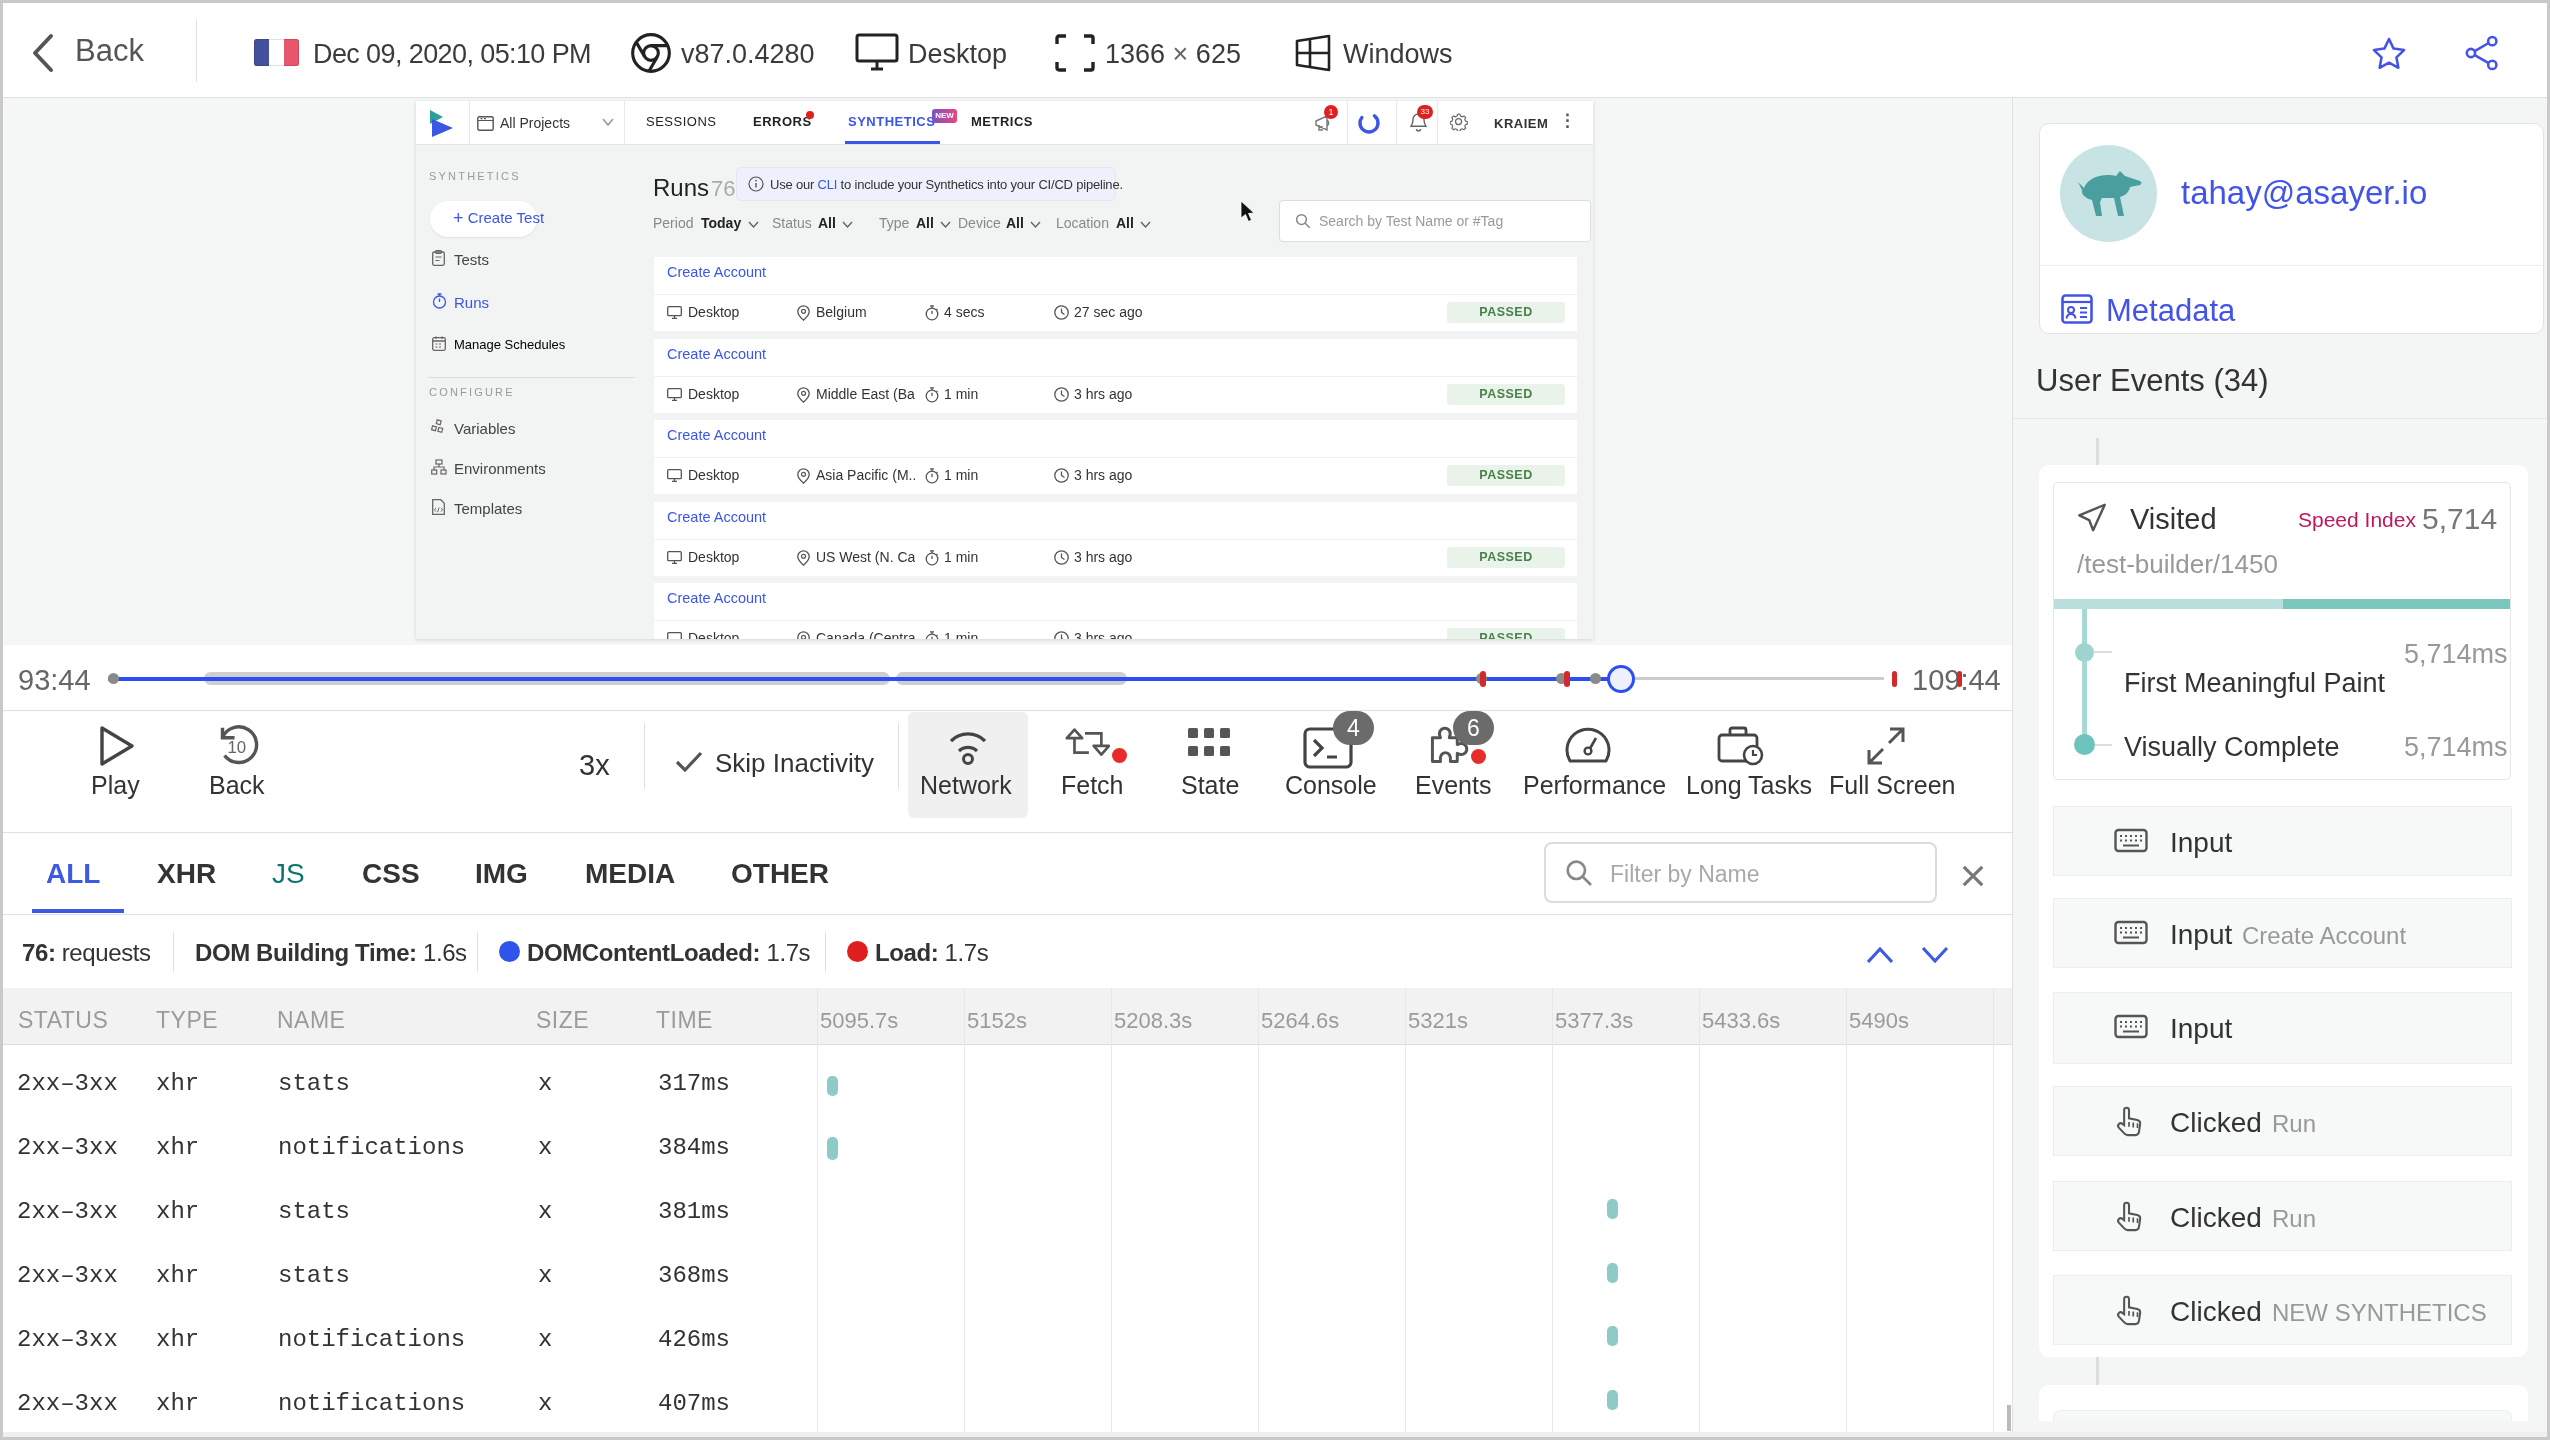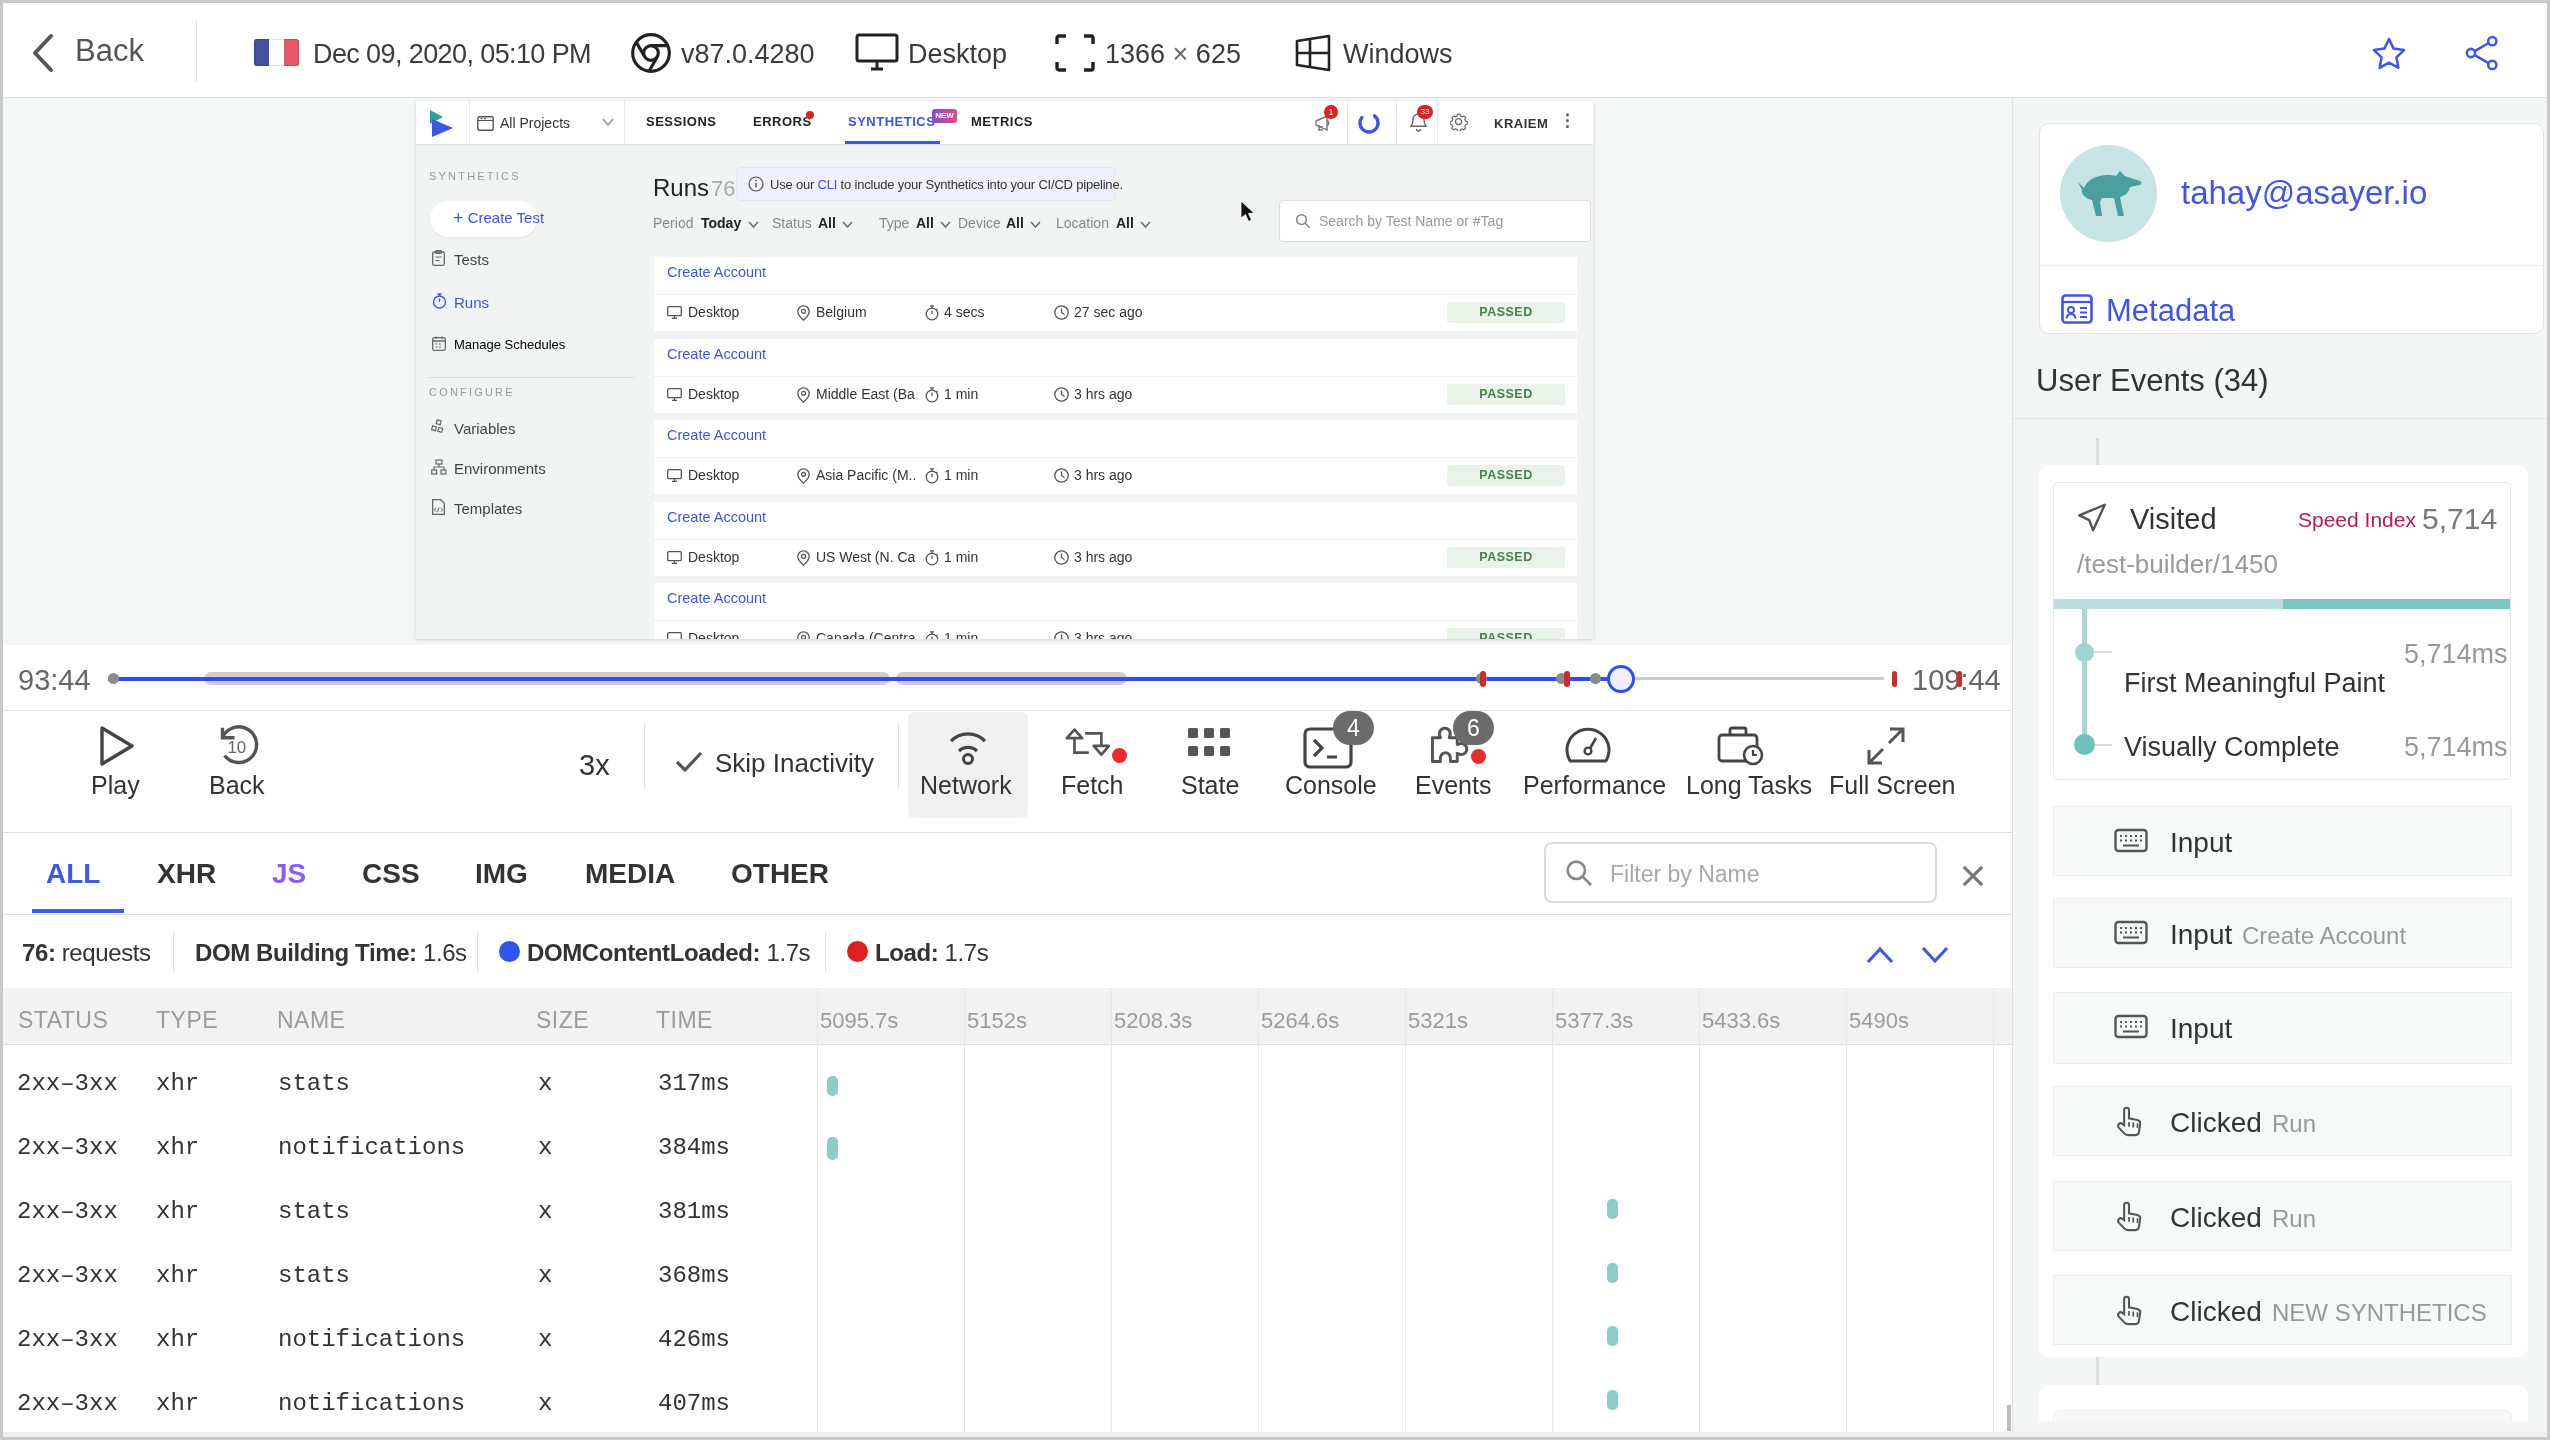--- a/index.html
+++ b/index.html
@@ -94,21 +94,21 @@
  <div class="dv" style="left:53px;top:0;width:1px;height:43px;background:#e8e8e8"></div>
  <svg class="ic" style="left:61px;top:15px" width="17" height="15" viewBox="0 0 17 15">
       <rect x="0.8" y="0.8" width="15.4" height="13.4" rx="1.5" fill="none" stroke="#555" stroke-width="1.4"></rect>
       <path d="M1 4.5 H16 M3.5 2.6 h2 M7 2.6 h2" stroke="#555" stroke-width="1.2"></path>
     </svg>
  <div class="txt" style="left:84px;top:14px;font-size:14px;color:#333">All Projects</div>
  <svg class="ic" style="left:186px;top:17px" width="12" height="8" viewBox="0 0 12 8">
       <polyline points="1,1 6,7 11,1" fill="none" stroke="#999" stroke-width="1.6"></polyline>
     </svg>
  <div class="dv" style="left:208px;top:0;width:1px;height:43px;background:#e8e8e8"></div>
- <div class="txt" style="left:230px;top:13px;font-size:13px;font-weight:bold;color:#222;letter-spacing:.5px">SESSIONS</div>
+ <div class="txt" style="left:230px;top:13px;font-size:13px;font-weight:normal;color:#222;letter-spacing:.5px">SESSIONS</div>
  <div class="txt" style="left:337px;top:13px;font-size:13px;font-weight:bold;color:#222;letter-spacing:.5px">ERRORS</div>
  <div class="abs" style="left:390px;top:10px;width:8px;height:8px;border-radius:50%;background:#e02020"></div>
  <div class="txt" style="left:432px;top:13px;font-size:13px;font-weight:bold;color:#3b55e6;letter-spacing:.5px">SYNTHETICS</div>
  <div class="abs" style="left:516px;top:8px;width:25px;height:14px;border-radius:3px;background:linear-gradient(90deg,#7b52c7,#e8467c);color:#fff;font-size:8px;font-weight:bold;text-align:center;line-height:14px">NEW</div>
  <div class="abs" style="left:429px;top:40px;width:95px;height:3px;background:#3b55e6"></div>
  <div class="txt" style="left:555px;top:13px;font-size:13px;font-weight:bold;color:#222;letter-spacing:.5px">METRICS</div>
  <svg class="ic" style="left:898px;top:12px" width="20" height="20" viewBox="0 0 20 20">
       <path d="M2 8 L13 3 V17 L2 12 Z M13 7 a3.5 3.5 0 0 1 0 6 M5 12 v5 h3 v-4" fill="none" stroke="#777" stroke-width="1.4"></path>
     </svg>
  <div class="abs" style="left:908px;top:4px;width:14px;height:14px;border-radius:50%;background:#e02020;color:#fff;font-size:9px;text-align:center;line-height:14px">1</div>
@@ -424,21 +424,21 @@
  <div class="txt" style="left:1683px;top:126px;font-size:25px;color:#333">Long Tasks</div>
  <svg class="ic" style="left:1862px;top:80px" width="42" height="42" viewBox="0 0 42 42">
       <path d="M25 4 h13 v13 M38 4 L24 18 M17 38 H4 V25 M4 38 L18 24" fill="none" stroke="#555" stroke-width="3"></path>
     </svg>
  <div class="txt" style="left:1826px;top:126px;font-size:25px;color:#333">Full Screen</div>
 
  <div class="dv" style="left:0;top:187px;width:2009px;height:1px"></div>
  <div class="txt" style="left:43px;top:213px;font-size:28px;font-weight:bold;color:#3e5ae0">ALL</div>
  <div class="abs" style="left:29px;top:264px;width:92px;height:4px;background:#3e5ae0"></div>
  <div class="txt" style="left:154px;top:213px;font-size:28px;font-weight:bold;color:#333">XHR</div>
- <div class="txt" style="left:269px;top:213px;font-size:28px;font-weight:bold;color:#8b5cf6">JS</div>
+ <div class="txt" style="left:269px;top:213px;font-size:28px;font-weight:normal;color:#0f766e">JS</div>
  <div class="txt" style="left:359px;top:213px;font-size:28px;font-weight:bold;color:#333">CSS</div>
  <div class="txt" style="left:472px;top:213px;font-size:28px;font-weight:bold;color:#333">IMG</div>
  <div class="txt" style="left:582px;top:213px;font-size:28px;font-weight:bold;color:#333">MEDIA</div>
  <div class="txt" style="left:728px;top:213px;font-size:28px;font-weight:bold;color:#333">OTHER</div>
  <div class="abs" style="left:1541px;top:197px;width:393px;height:61px;border:2px solid #dcdcdc;border-radius:8px;box-sizing:border-box"></div>
  <svg class="ic" style="left:1560px;top:212px" width="32" height="32" viewBox="0 0 24 24">
       <circle cx="10" cy="10" r="6.5" fill="none" stroke="#888" stroke-width="2"></circle>
       <path d="M15 15 L21 21" stroke="#888" stroke-width="2"></path>
     </svg>
  <div class="txt" style="left:1607px;top:216px;font-size:23px;color:#a9a9a9">Filter by Name</div>

